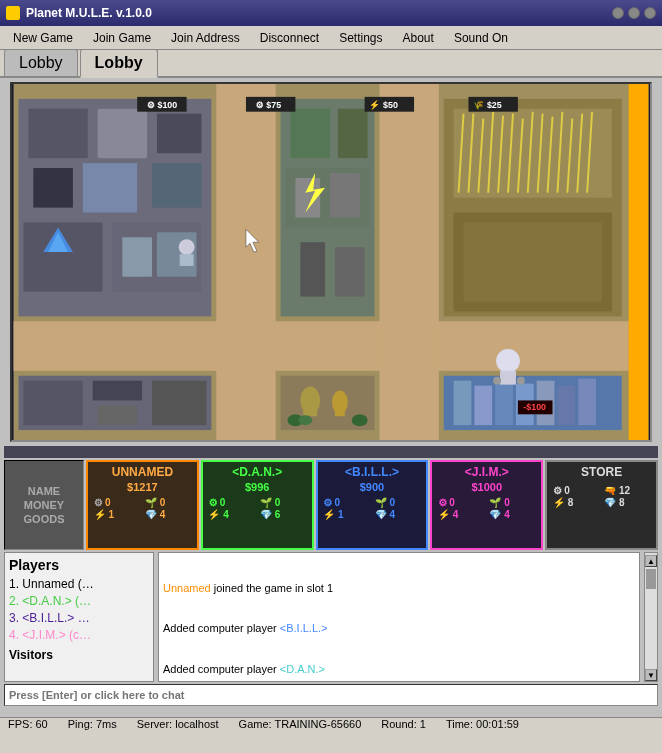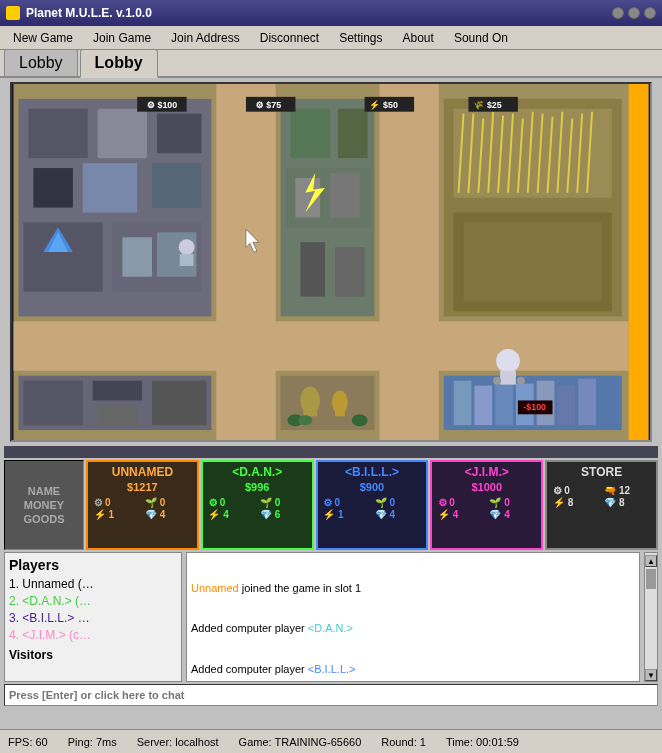--- a/index.html
+++ b/index.html
@@ -175,21 +175,21 @@
 
     
     #bottom-section {
       display: flex;
       margin: 2px 4px;
       height: 130px;
       gap: 4px;
     }
 
     #players-list {
-      width: 178px;
+      width: 150px;
       background: #f0f0f0;
       border: 1px solid #888;
       padding: 4px;
       font-size: 12px;
       overflow-y: auto;
     }
     #players-list h3 {
       font-weight: bold;
       margin-bottom: 4px;
     }
@@ -234,23 +234,22 @@
       background: white;
       font-size: 11px;
       color: #888;
       padding: 2px 4px;
     }
 
     
     #status-bar {
       background: #d4d0c8;
       border-top: 1px solid #888;
-      height: 24px;
-      display: flex;
-      align-items: center;
+      height: 36px;
+      display: flex;
       padding: 0 8px;
       gap: 20px;
       font-size: 11px;
       position: absolute;
       bottom: 0;
       left: 0;
       right: 0;
     }
 
     .panel-unnamed { background: #3a2a1a; color: #ffaa44; border-color: #ff8800; }
@@ -577,25 +576,25 @@
     </div>
   </div>
 
   <div id="chat-log">
     <div class="chat-line">
       <span style="color:#ff8c00;">Unnamed</span>
       <span> joined the game in slot 1</span>
     </div>
     <div class="chat-line">
       <span>Added computer player </span>
-      <span style="color:#44cccc;">&lt;D.A.N.&gt;</span>
+      <span style="color:#4488ff;">&lt;B.I.L.L.&gt;</span>
     </div>
     <div class="chat-line">
       <span>Added computer player </span>
-      <span style="color:#4488ff;">&lt;B.I.L.L.&gt;</span>
+      <span style="color:#44cccc;">&lt;D.A.N.&gt;</span>
     </div>
     <div class="chat-line">
       <span>Round 1</span>
     </div>
   </div>
 
   <div id="chat-scrollbar" style="width:14px; background:#ddd; border:1px solid #888; display:flex; flex-direction:column; align-items:center; padding-top:2px;">
     <div style="width:12px; height:12px; background:#bbb; border:1px outset #999; cursor:pointer; display:flex; align-items:center; justify-content:center; font-size:8px;">▲</div>
     <div style="width:10px; height:20px; background:#999; margin-top:2px; cursor:pointer;"></div>
     <div style="width:12px; height:12px; background:#bbb; border:1px outset #999; cursor:pointer; display:flex; align-items:center; justify-content:center; font-size:8px; margin-top:auto;">▼</div>

